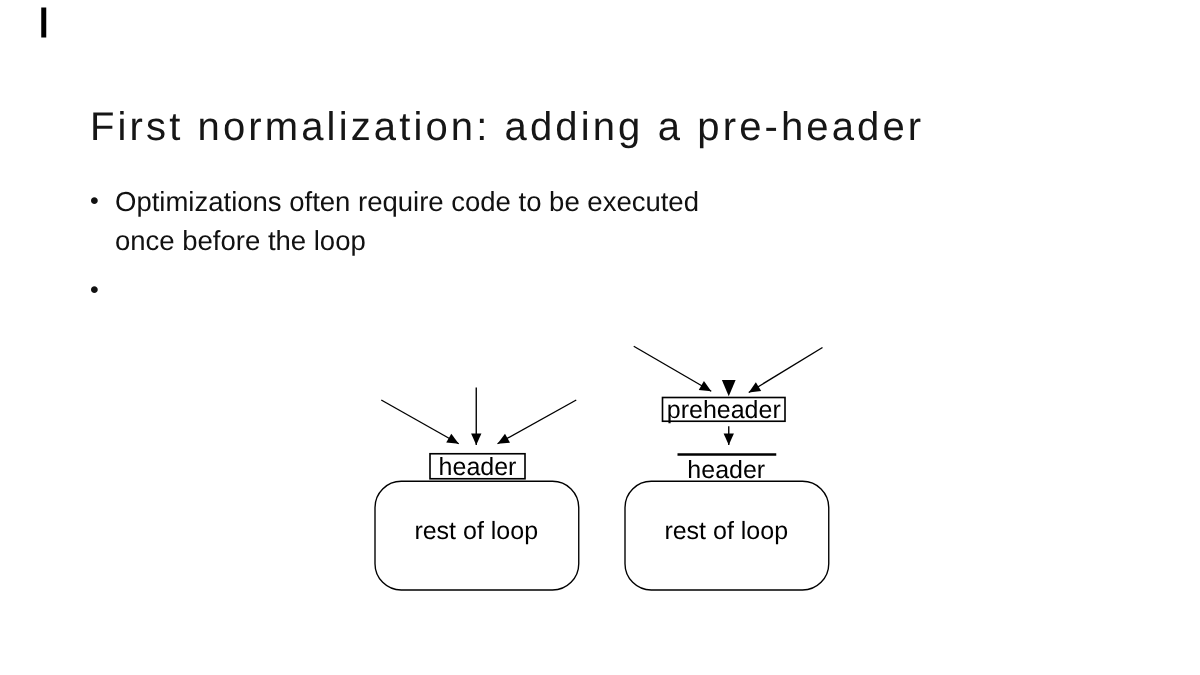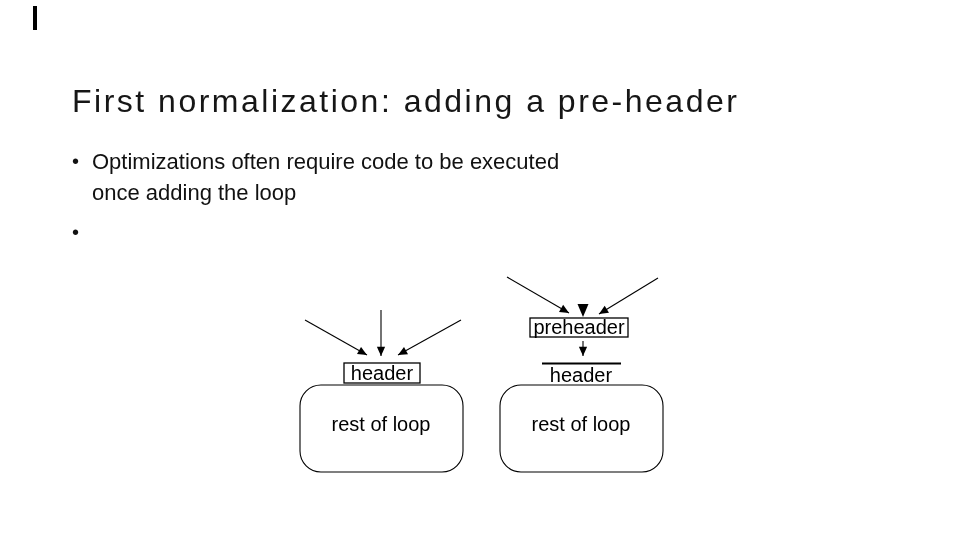--- a/index.html
+++ b/index.html
@@ -70,21 +70,21 @@
 
 <div class="slide">
 
   <div class="caret-mark"></div>
 
   <h1 class="slide-title">First normalization: adding a pre-header</h1>
 
   <ul class="bullets">
     <li>
       <span class="bullet-dot">•</span>
-      <span class="bullet-text">Optimizations often require code to be executed once adding the loop</span>
+      <span class="bullet-text">Optimizations often require code to be executed once before the loop</span>
     </li>
     <li>
       <span class="bullet-dot">•</span>
     </li>
   </ul>
 
   <svg class="diagram-svg" viewBox="0 0 960 540" xmlns="http://www.w3.org/2000/svg">
     <defs>
       <marker id="arrow" viewBox="0 0 12 12" refX="11" refY="6" markerWidth="11" markerHeight="11" markerUnits="userSpaceOnUse" orient="auto">
         <path d="M1,1.5 L11,6 L1,10.5 z" fill="#000"></path>

